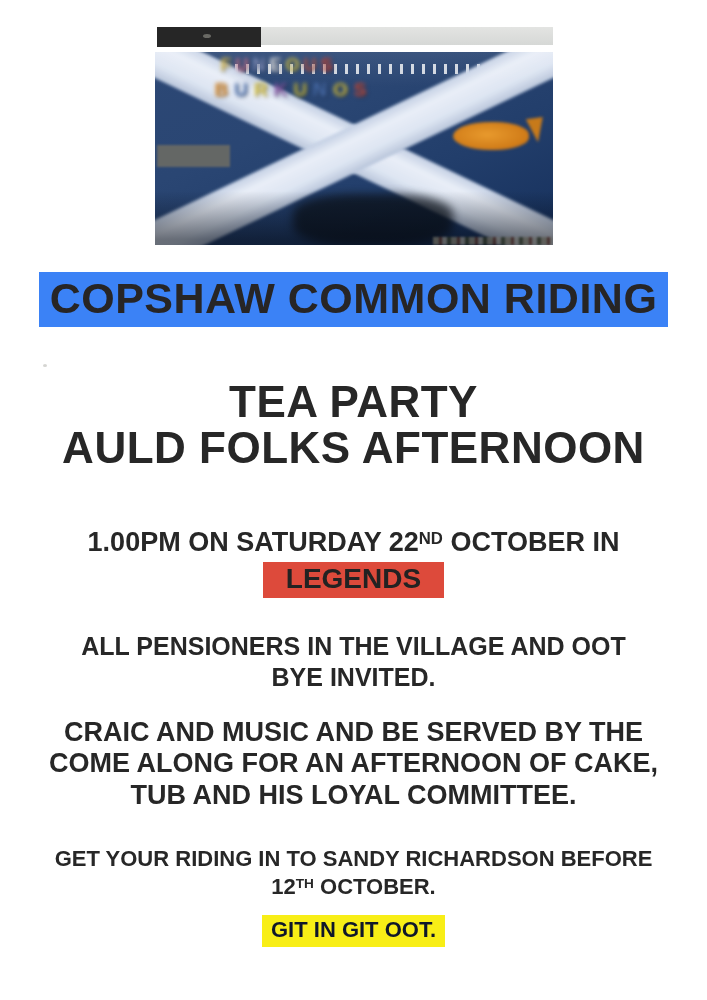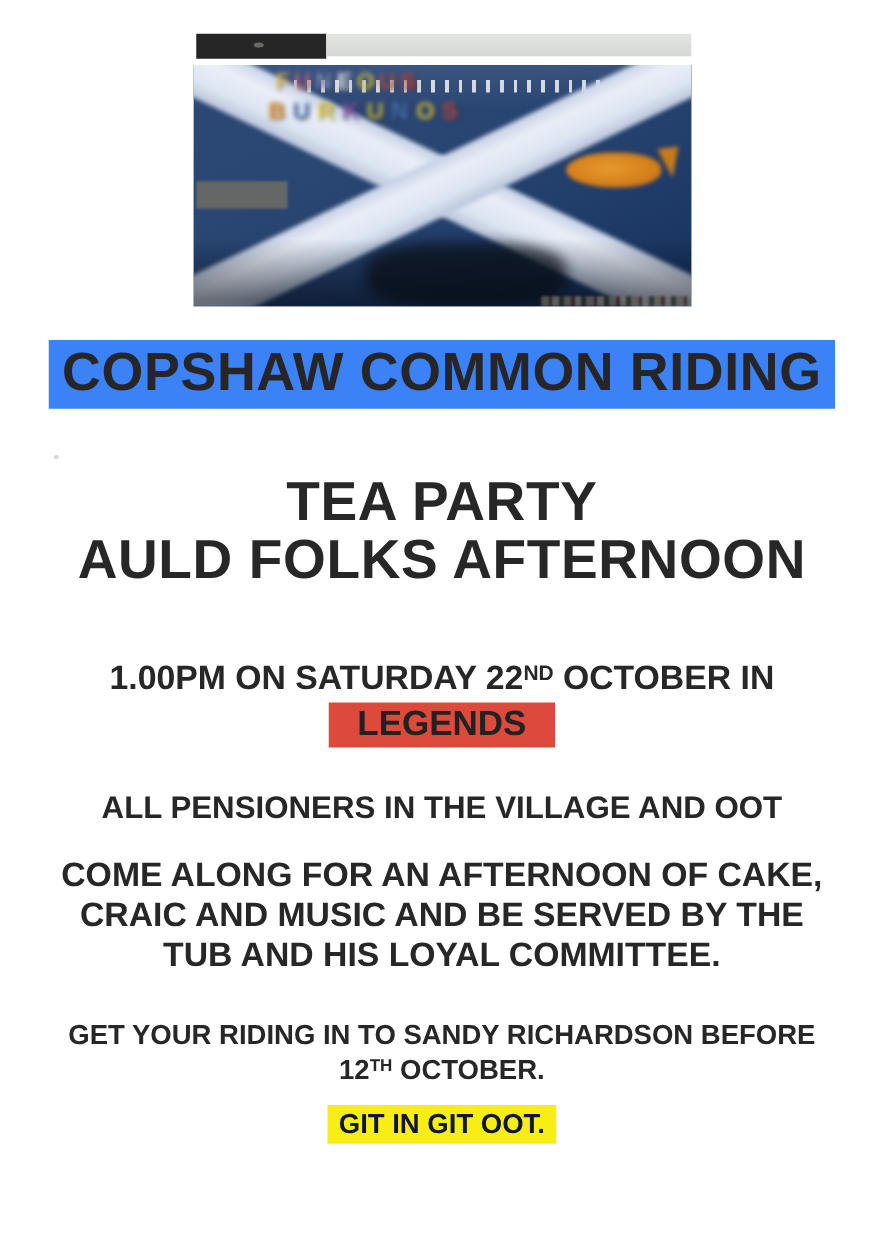--- a/index.html
+++ b/index.html
@@ -113,25 +113,26 @@
 
   <div class="when">
     <span>1.00PM ON SATURDAY 22</span><span class="sup">ND</span><span> OCTOBER IN</span>
     <div class="venue-line">
       <span class="venue" style="background-color: rgb(221, 74, 59);">LEGENDS</span>
     </div>
   </div>
 
   <div class="invite">
     <div>ALL PENSIONERS IN THE VILLAGE AND OOT</div>
+    <div>BYE INVITED.</div>
   </div>
 
   <div class="details">
+    <div>CRAIC AND MUSIC AND BE SERVED BY THE</div>
     <div>COME ALONG FOR AN AFTERNOON OF CAKE,</div>
-    <div>CRAIC AND MUSIC AND BE SERVED BY THE</div>
     <div>TUB AND HIS LOYAL COMMITTEE.</div>
   </div>
 
   <div class="rsvp">
     <div>GET YOUR RIDING IN TO SANDY RICHARDSON BEFORE</div>
     <div><span>12</span><span class="sup">TH</span><span> OCTOBER.</span></div>
   </div>
 
   <div class="footer-wrap">
     <span class="footer-hl" style="background-color: rgb(248, 238, 22);">GIT IN GIT OOT.</span>

